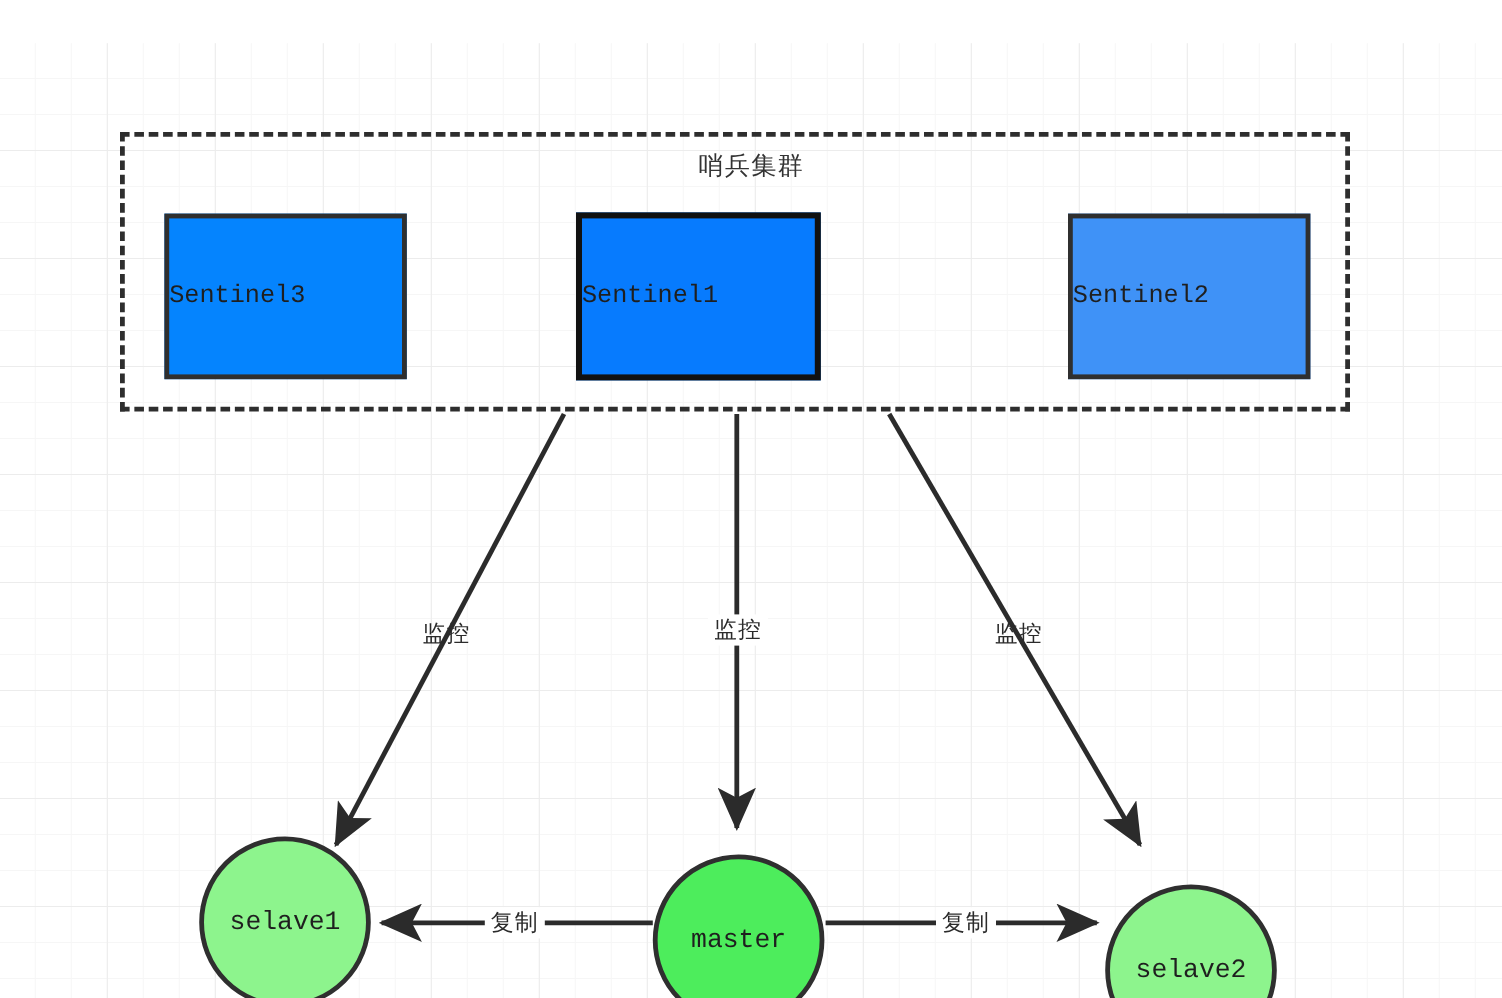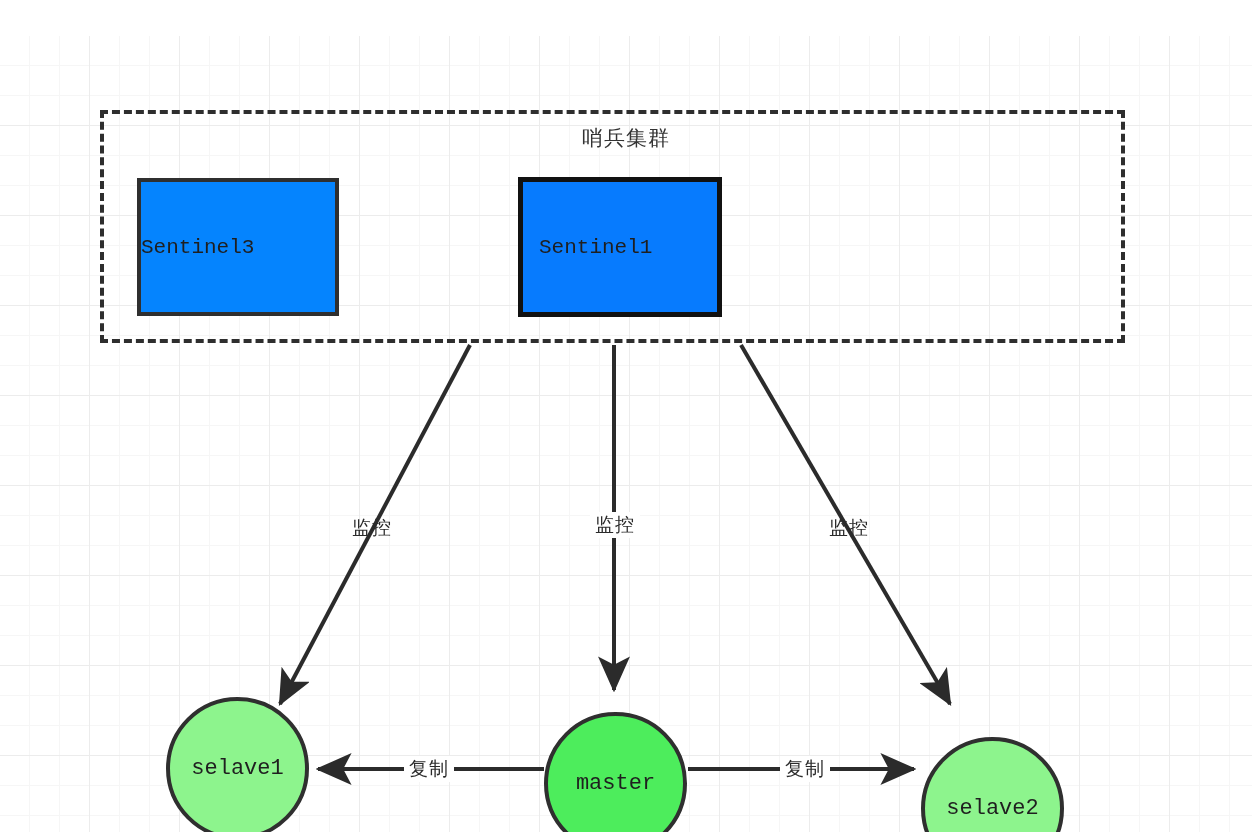--- a/index.html
+++ b/index.html
@@ -63,24 +63,23 @@
     align-items: center;
     font-size: 21px;
     color: #1f1f1f;
   }
   .node-box.sentinel3 {
     left: 137px;  top: 142px;  width: 202px; height: 138px;
     background: #0584fe;
     border: 4px solid #2f2f2f;
   }
   .node-box.sentinel1 {
-    left: 518px;  top: 141px;  width: 204px; height: 140px;
+    left: 480px;  top: 141px;  width: 204px; height: 140px;
     background: #077bfe;
     border: 5px solid #111111;
-    padding-left: 16px;
   }
   .node-box.sentinel2 {
     left: 890px;  top: 142px;  width: 202px; height: 138px;
     background: #3f92f7;
     border: 4px solid #2f2f2f;
   }
 
   
   .node-circle {
     position: absolute;
@@ -146,20 +145,23 @@
 
   <div class="cluster-box"></div>
   <div class="cluster-title">哨兵集群</div>
 
   <div class="node-box sentinel3">
     <span>Sentinel3</span>
   </div>
   <div class="node-box sentinel1">
     <span>Sentinel1</span>
   </div>
+  <div class="node-box sentinel2">
+    <span>Sentinel2</span>
+  </div>
 
   <div class="node-circle slave1">
     <span>selave1</span>
   </div>
   <div class="node-circle master">
     <span>master</span>
   </div>
   <div class="node-circle slave2">
     <span>selave2</span>
   </div>

